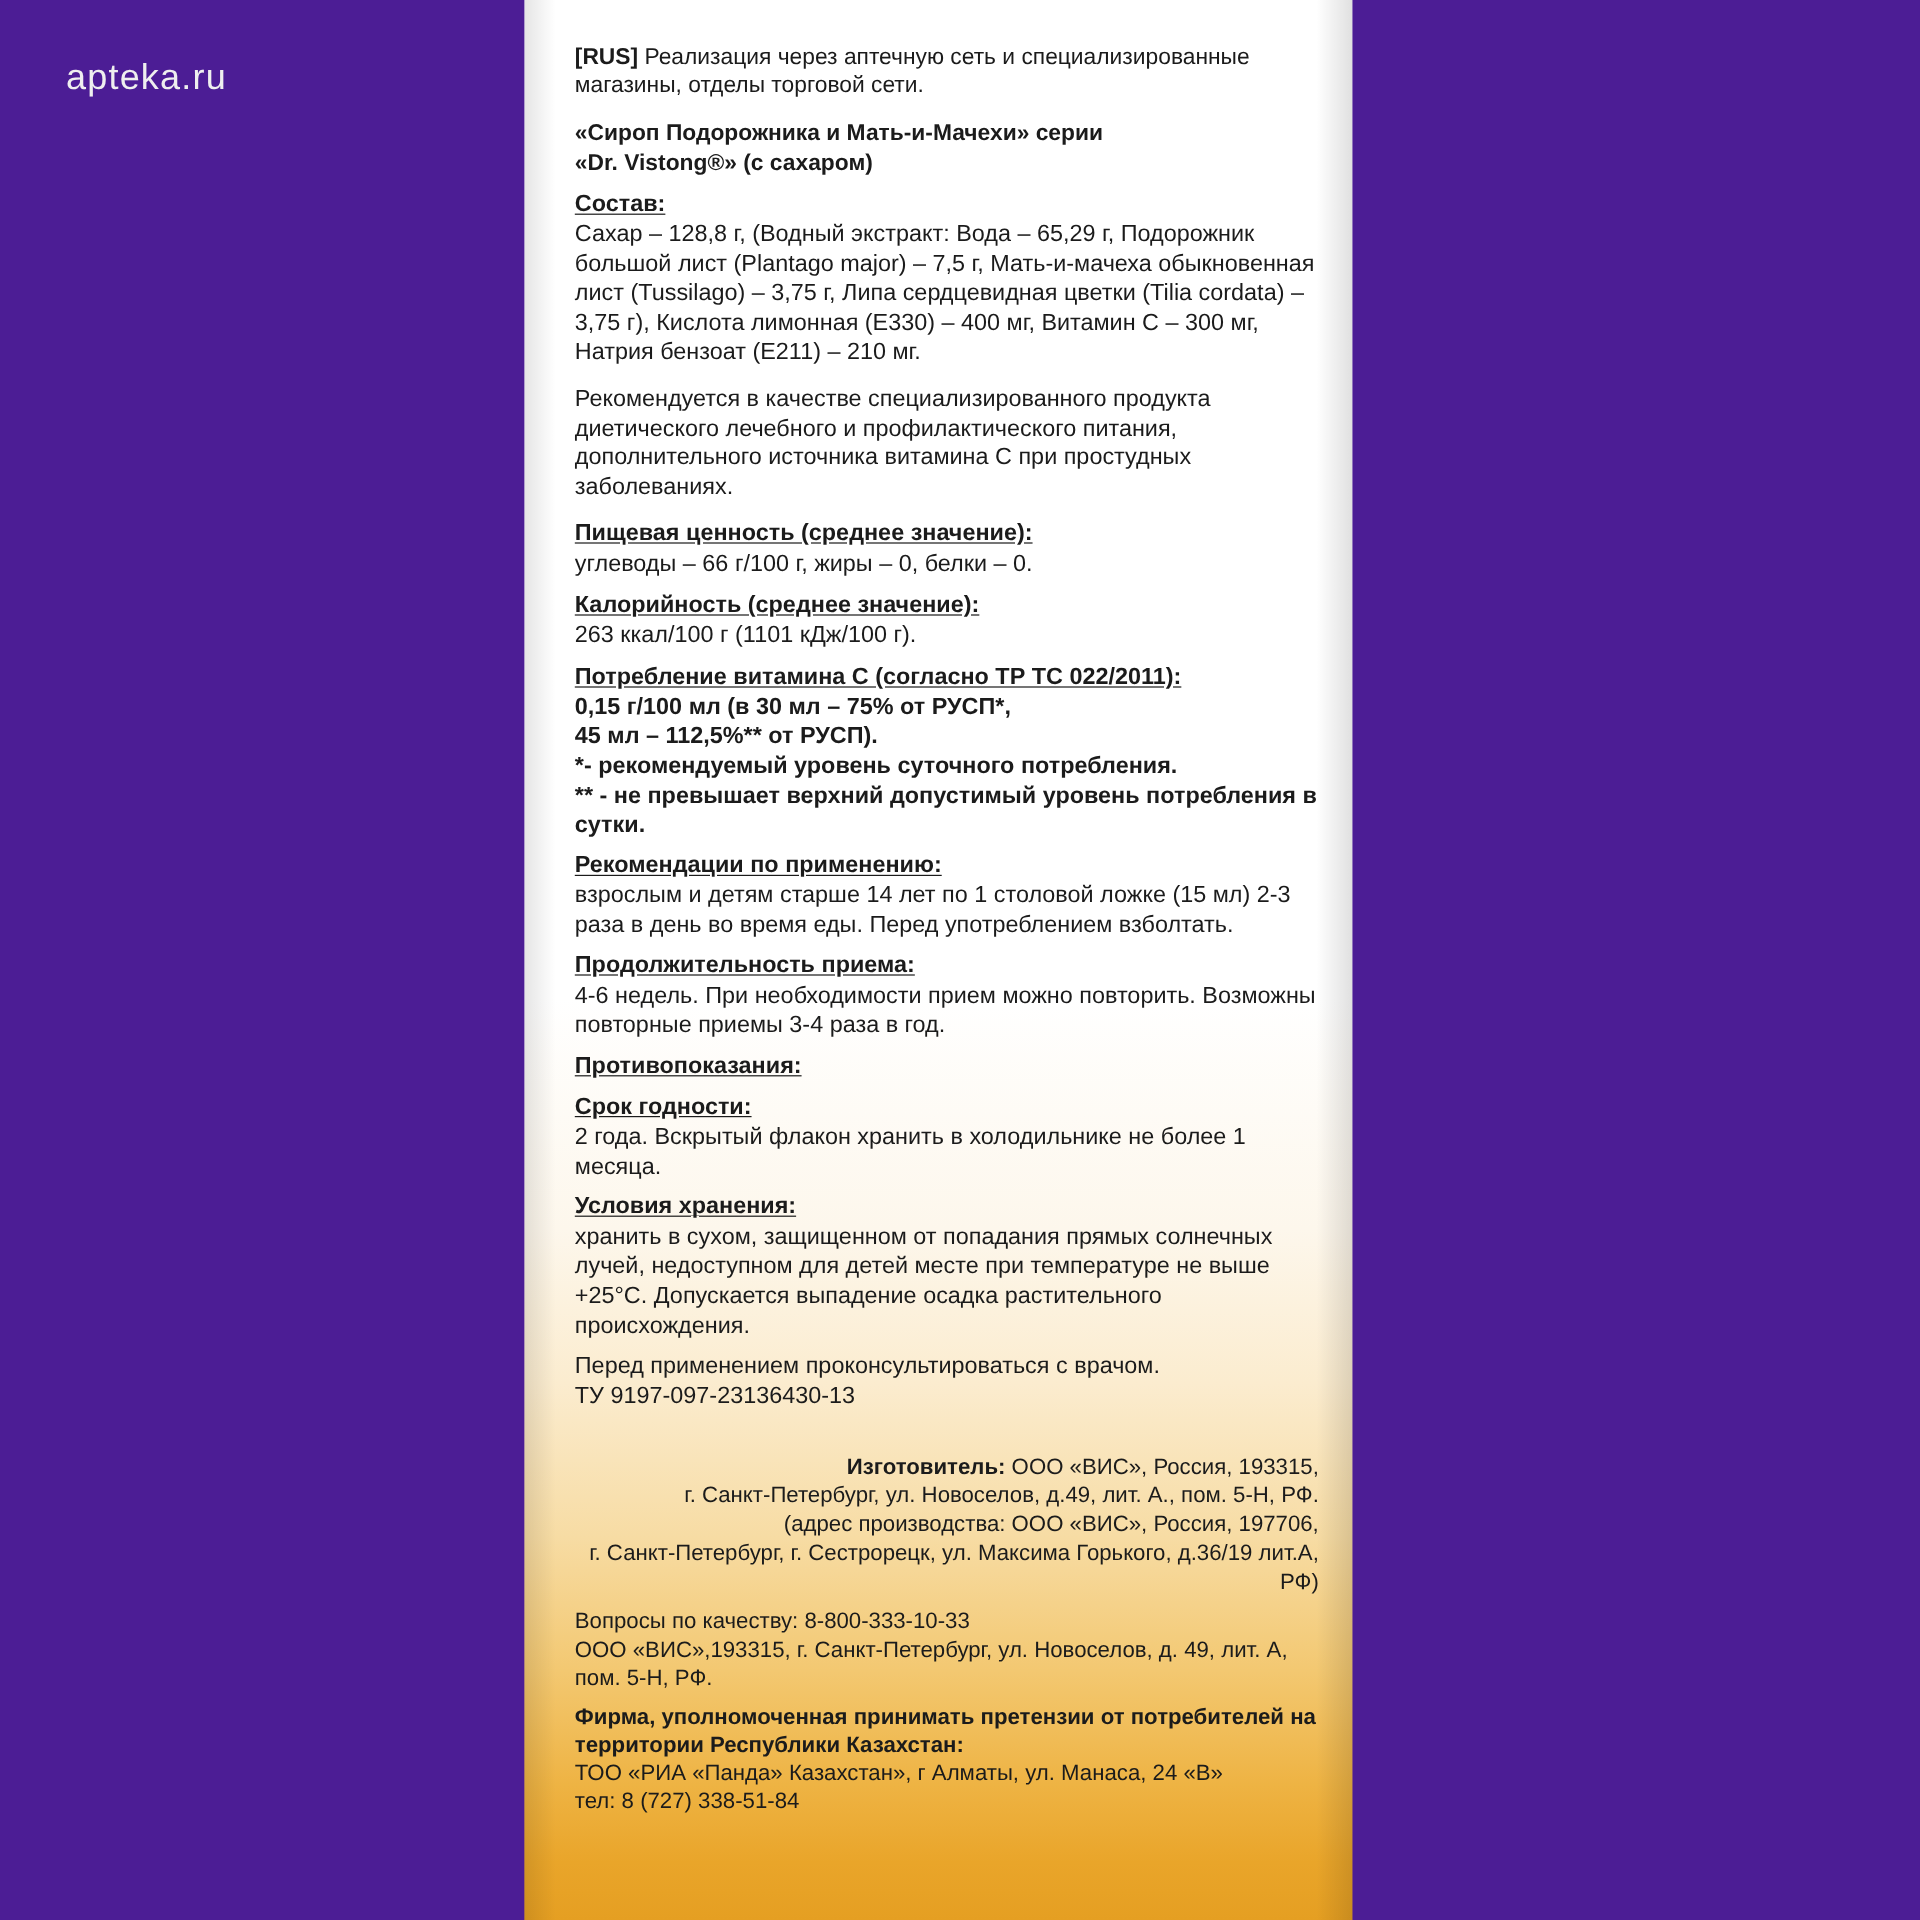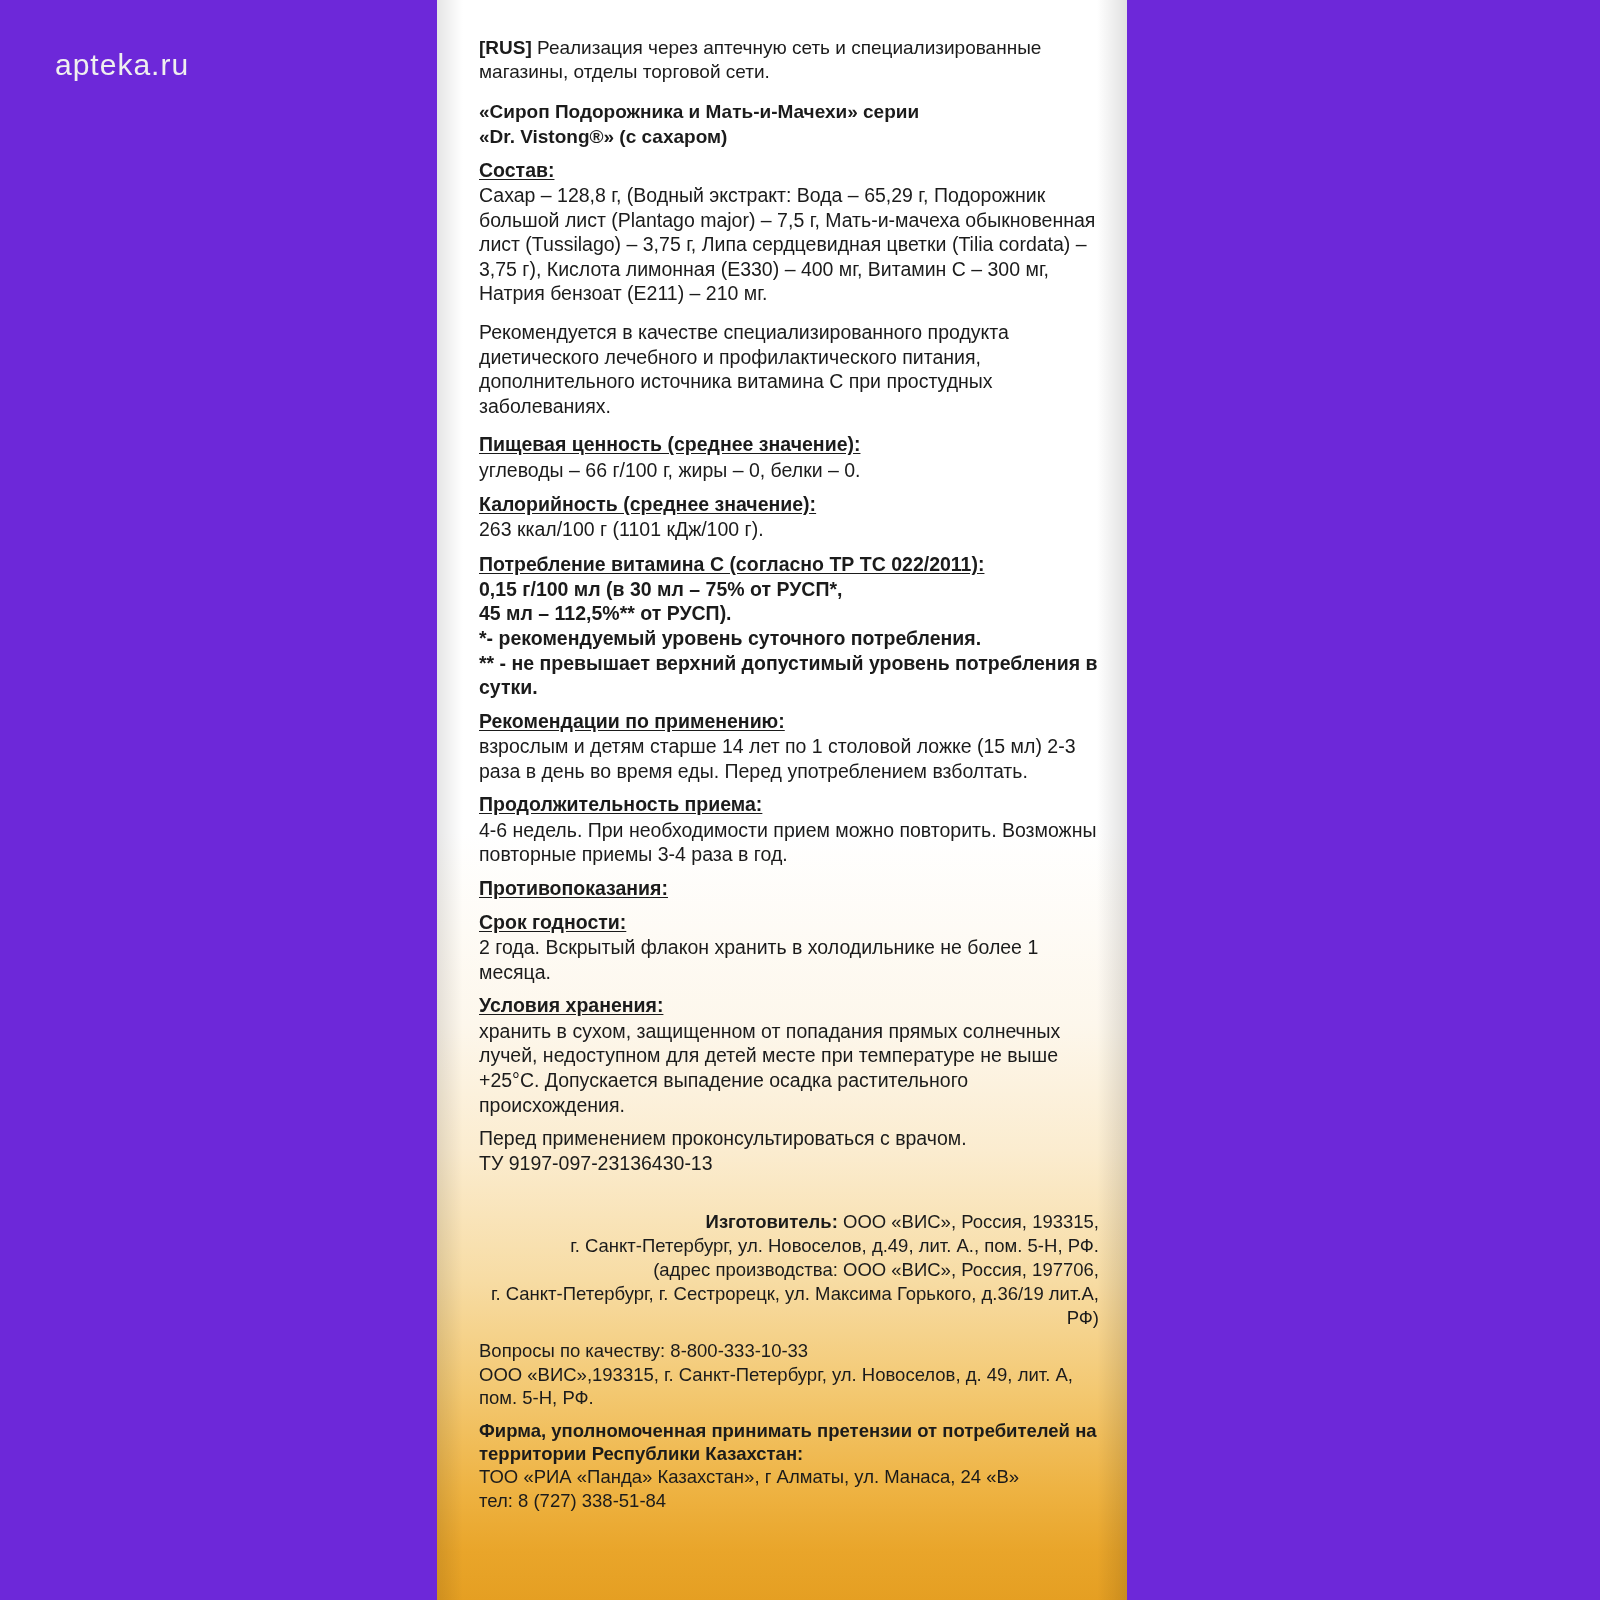--- a/index.html
+++ b/index.html
@@ -10,21 +10,21 @@
   body {
     width: 1600px;
     height: 1600px;
     font-family: "Liberation Sans", sans-serif;
     overflow: hidden;
   }
   .page {
     position: relative;
     width: 1600px;
     height: 1600px;
-    background: #6d28d9;
+    background: #4c1d95;
   }
   
   .panel {
     position: absolute;
     left: 437px;
     top: 0px;
     width: 690px;
     height: 1600px;
     background: linear-gradient(to bottom,
         #ffffff 0%,

